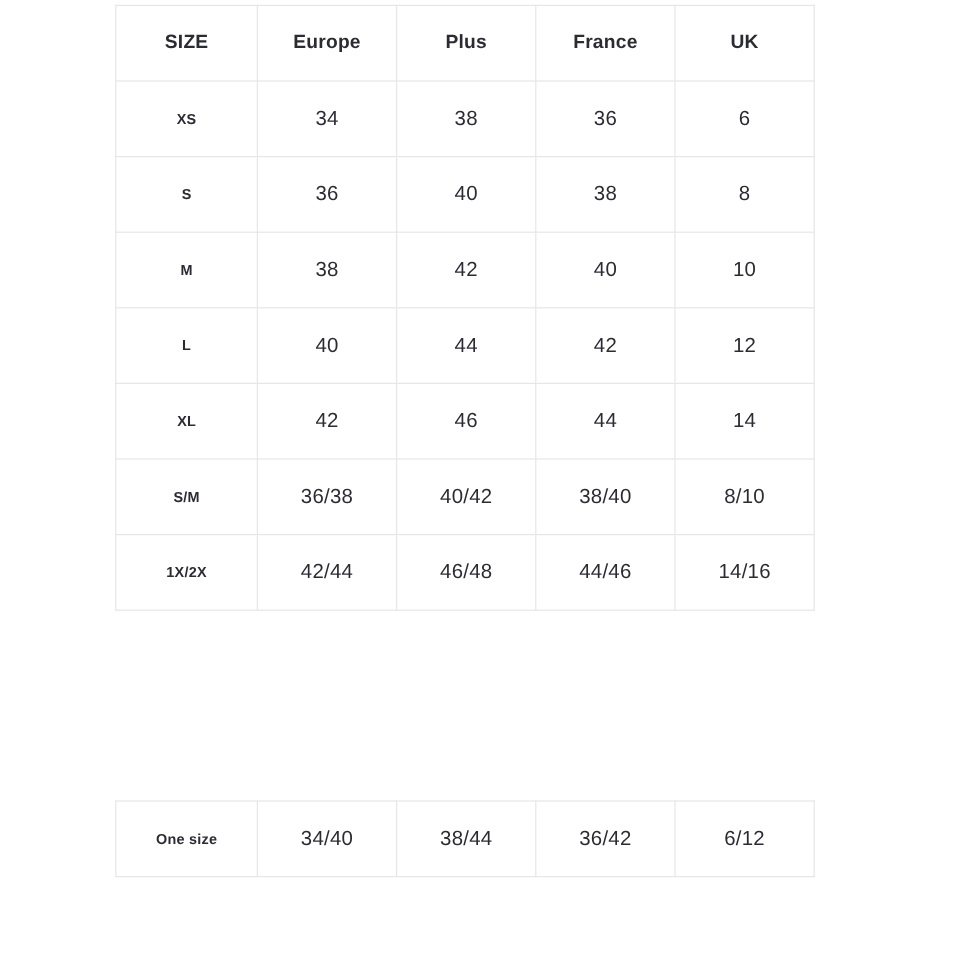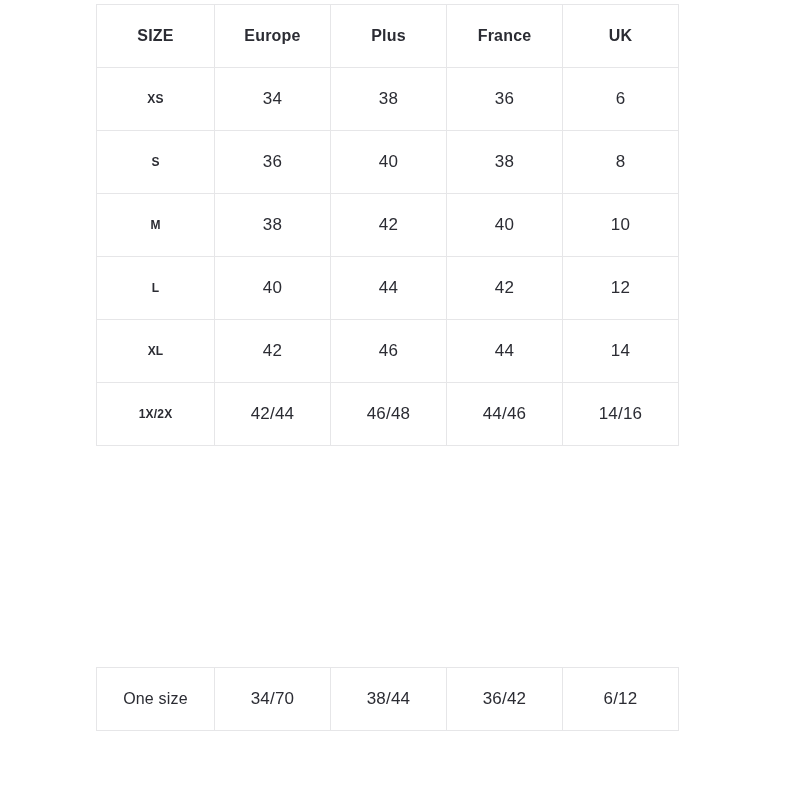--- a/index.html
+++ b/index.html
@@ -49,22 +49,22 @@
   }
   th {
     font-weight: 700;
     font-size: 16px;
   }
   td.size-cell {
     font-weight: 700;
     font-size: 12px;
   }
   #secondary-table td.size-cell {
-    font-weight: 400;
-    font-size: 16px;
+    font-weight: 700;
+    font-size: 12px;
   }
 </style>
 </head>
 <body>
 
 <div class="page">
 
   <div class="table-wrap" id="main-table-wrap">
     <table id="main-table">
       <colgroup>
@@ -113,20 +113,27 @@
           <td>12</td>
         </tr>
         <tr>
           <td class="size-cell">XL</td>
           <td>42</td>
           <td>46</td>
           <td>44</td>
           <td>14</td>
         </tr>
         <tr>
+          <td class="size-cell">S/M</td>
+          <td>36/38</td>
+          <td>40/42</td>
+          <td>38/40</td>
+          <td>8/10</td>
+        </tr>
+        <tr>
           <td class="size-cell">1X/2X</td>
           <td>42/44</td>
           <td>46/48</td>
           <td>44/46</td>
           <td>14/16</td>
         </tr>
       </tbody>
     </table>
   </div>
 
@@ -135,21 +142,21 @@
       <colgroup>
         <col class="c-size">
           <col class="c-eu">
           <col class="c-it">
           <col class="c-fr">
           <col class="c-uk">
       </colgroup>
       <tbody>
         <tr>
           <td class="size-cell">One size</td>
-          <td>34/70</td>
+          <td>34/40</td>
           <td>38/44</td>
           <td>36/42</td>
           <td>6/12</td>
         </tr>
       </tbody>
     </table>
   </div>
 
 </div>
 

